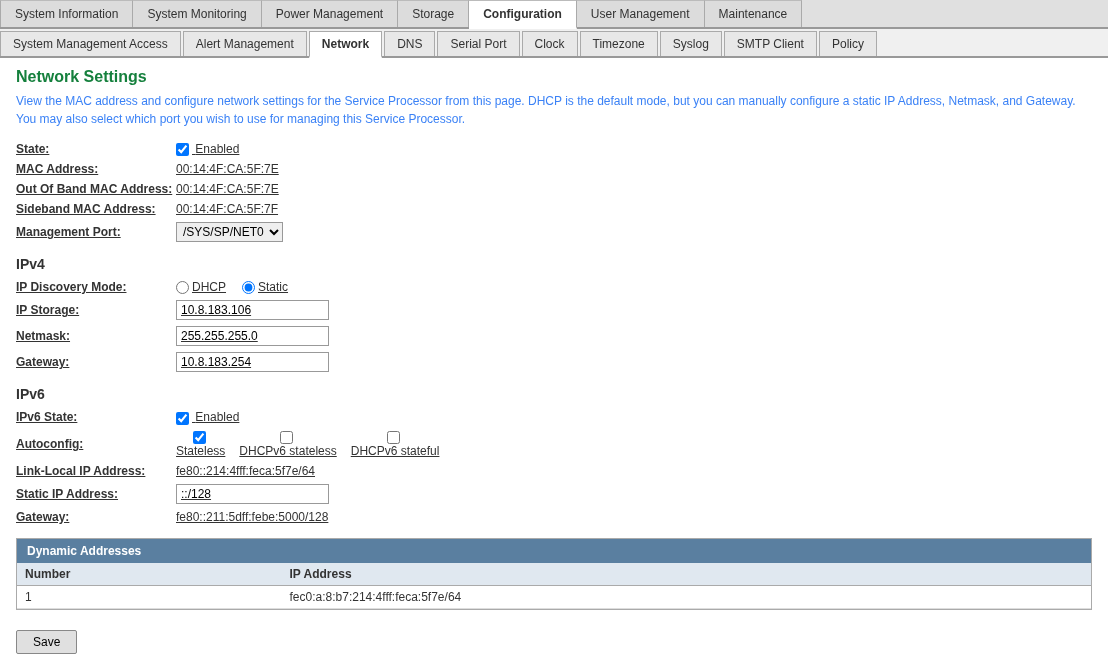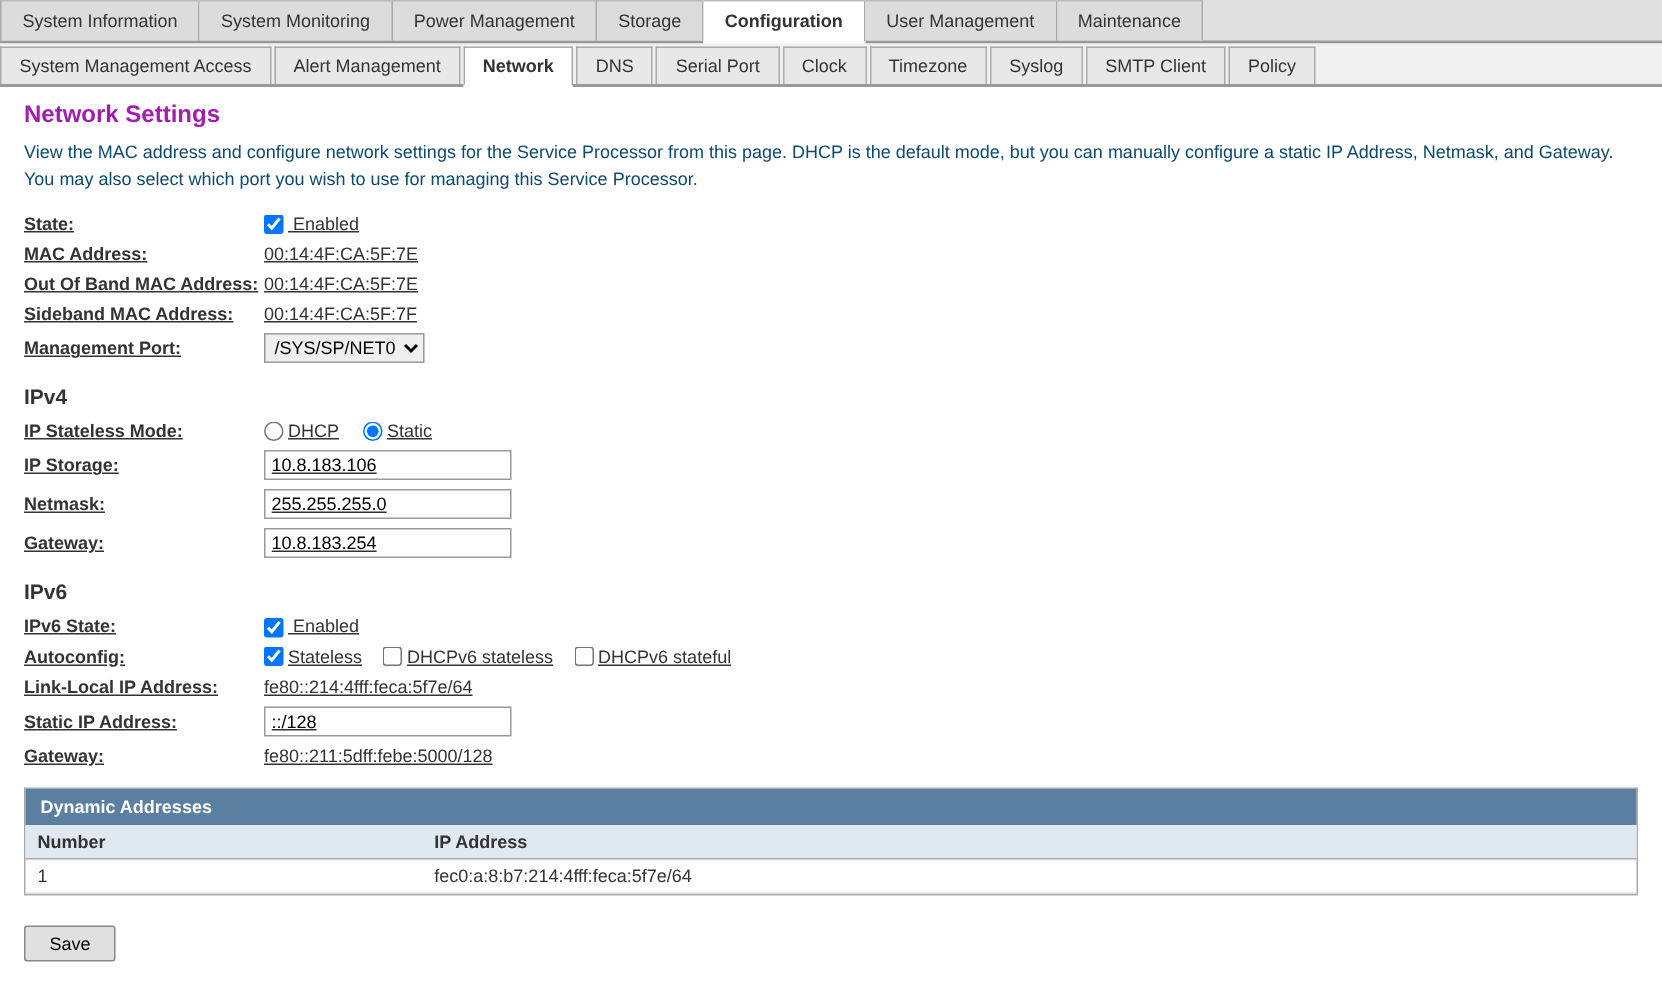--- a/index.html
+++ b/index.html
@@ -38,23 +38,23 @@
       white-space: nowrap;
       font-size: 12px;
       background: #e8e8e8;
       margin-right: 2px;
     }
     .sub-nav .tab.active { background: #fff; font-weight: bold; border-bottom: 2px solid #fff; margin-bottom: -2px; }
 
     
     .content { padding: 10px 16px; }
 
-    h2.page-title { font-size: 16px; font-weight: bold; margin-bottom: 6px; color: #a21caf; }
-
-    .description { font-size: 12px; color: #0c4a6e; margin-bottom: 14px; line-height: 1.5; }
+    h2.page-title { font-size: 16px; font-weight: bold; margin-bottom: 6px; color: #15803d; }
+
+    .description { font-size: 12px; color: #3b82f6; margin-bottom: 14px; line-height: 1.5; }
 
     
     .form-row {
       display: flex;
       align-items: center;
       margin-bottom: 6px;
       text-decoration: underline;
     }
     .form-label {
       font-weight: bold;
@@ -72,40 +72,40 @@
       font-weight: bold;
       margin: 14px 0 8px 0;
       color: #333;
     }
 
     
     input[type="text"] {
       border: 1px solid #999;
       padding: 2px 4px;
       font-size: 12px;
-      width: 165px;
+      width: 153px;
     }
 
     select {
       font-size: 12px;
       border: 1px solid #999;
       padding: 1px 2px;
     }
 
     
     input[type="radio"], input[type="checkbox"] {
       margin-right: 3px;
       vertical-align: middle;
     }
 
     .radio-group { display: flex; align-items: center; gap: 16px; }
     .radio-option { display: flex; align-items: center; }
 
     .checkbox-group { display: flex; align-items: center; gap: 14px; }
-    .checkbox-option { display: flex; align-items: center; }
+    .checkbox-option { display: flex; align-items: center; flex-direction: column; }
 
     
     .table-container {
       border: 1px solid #aaa;
       margin-top: 14px;
     }
     .table-header {
       background: #5a7fa0;
       color: #fff;
       font-weight: bold;
@@ -205,21 +205,21 @@
     <span class="form-value">
       <select><option>/SYS/SP/NET0</option></select>
     </span>
   </div>
 
   
   <h3 class="section-heading">IPv4</h3>
 
   
   <div class="form-row">
-    <span class="form-label">IP Stateless Mode:</span>
+    <span class="form-label">IP Discovery Mode:</span>
     <div class="radio-group">
       <div class="radio-option">
         <input type="radio" name="ipv4-discovery" style="">
         <span>DHCP</span>
       </div>
       <div class="radio-option">
         <input type="radio" name="ipv4-discovery" checked="" style="">
         <span>Static</span>
       </div>
     </div>

